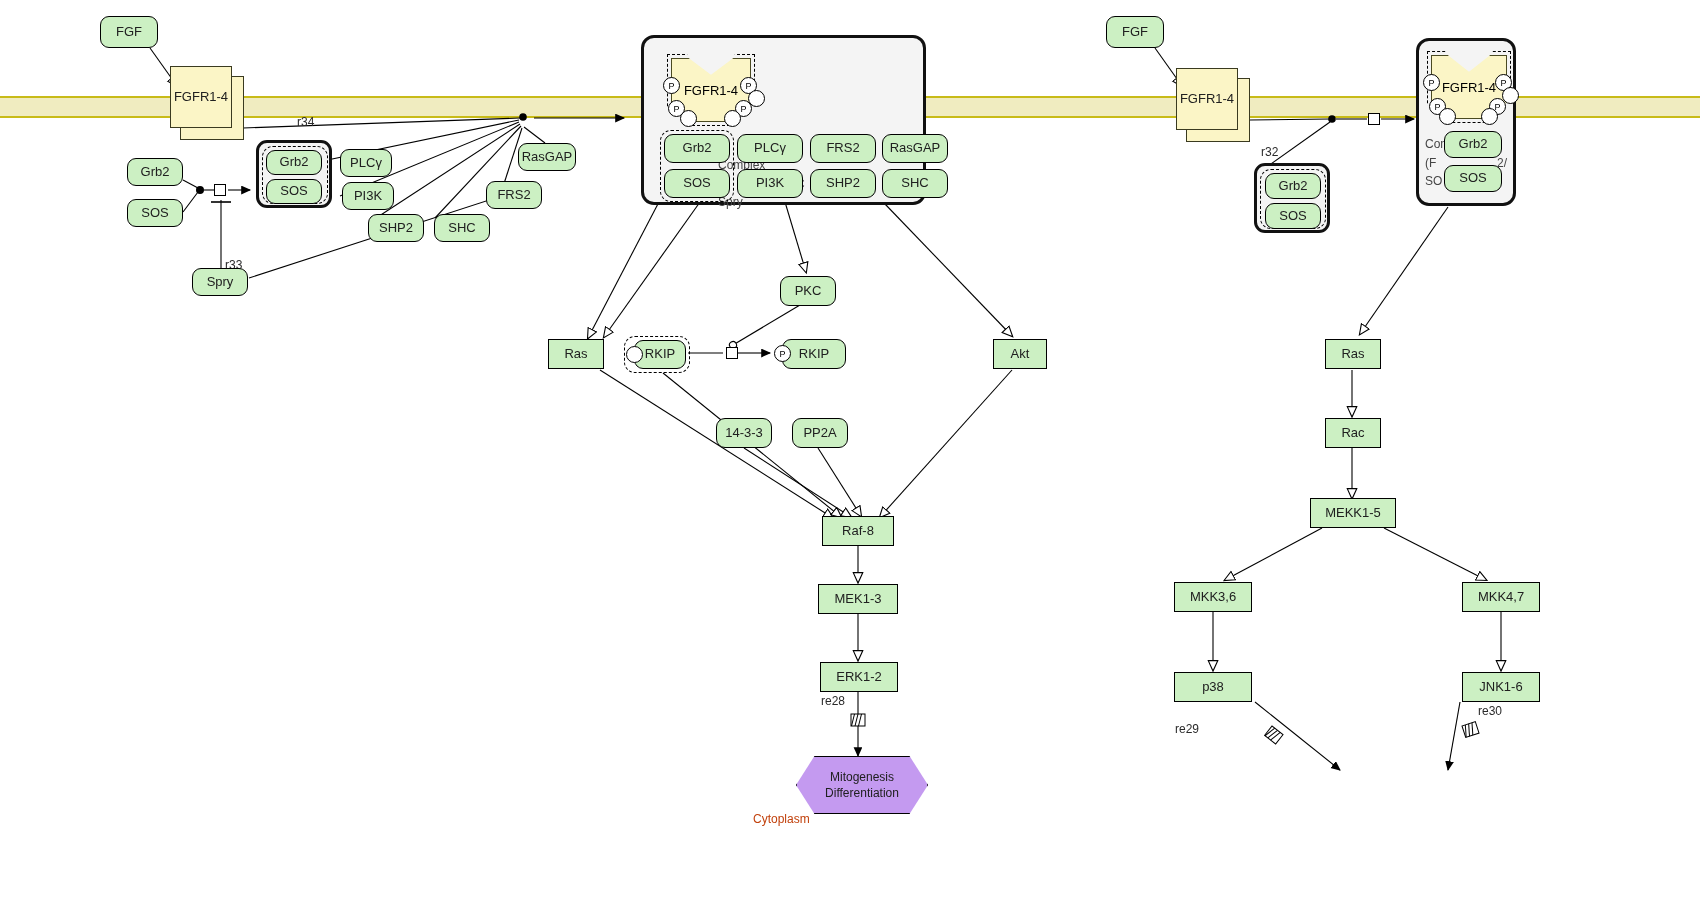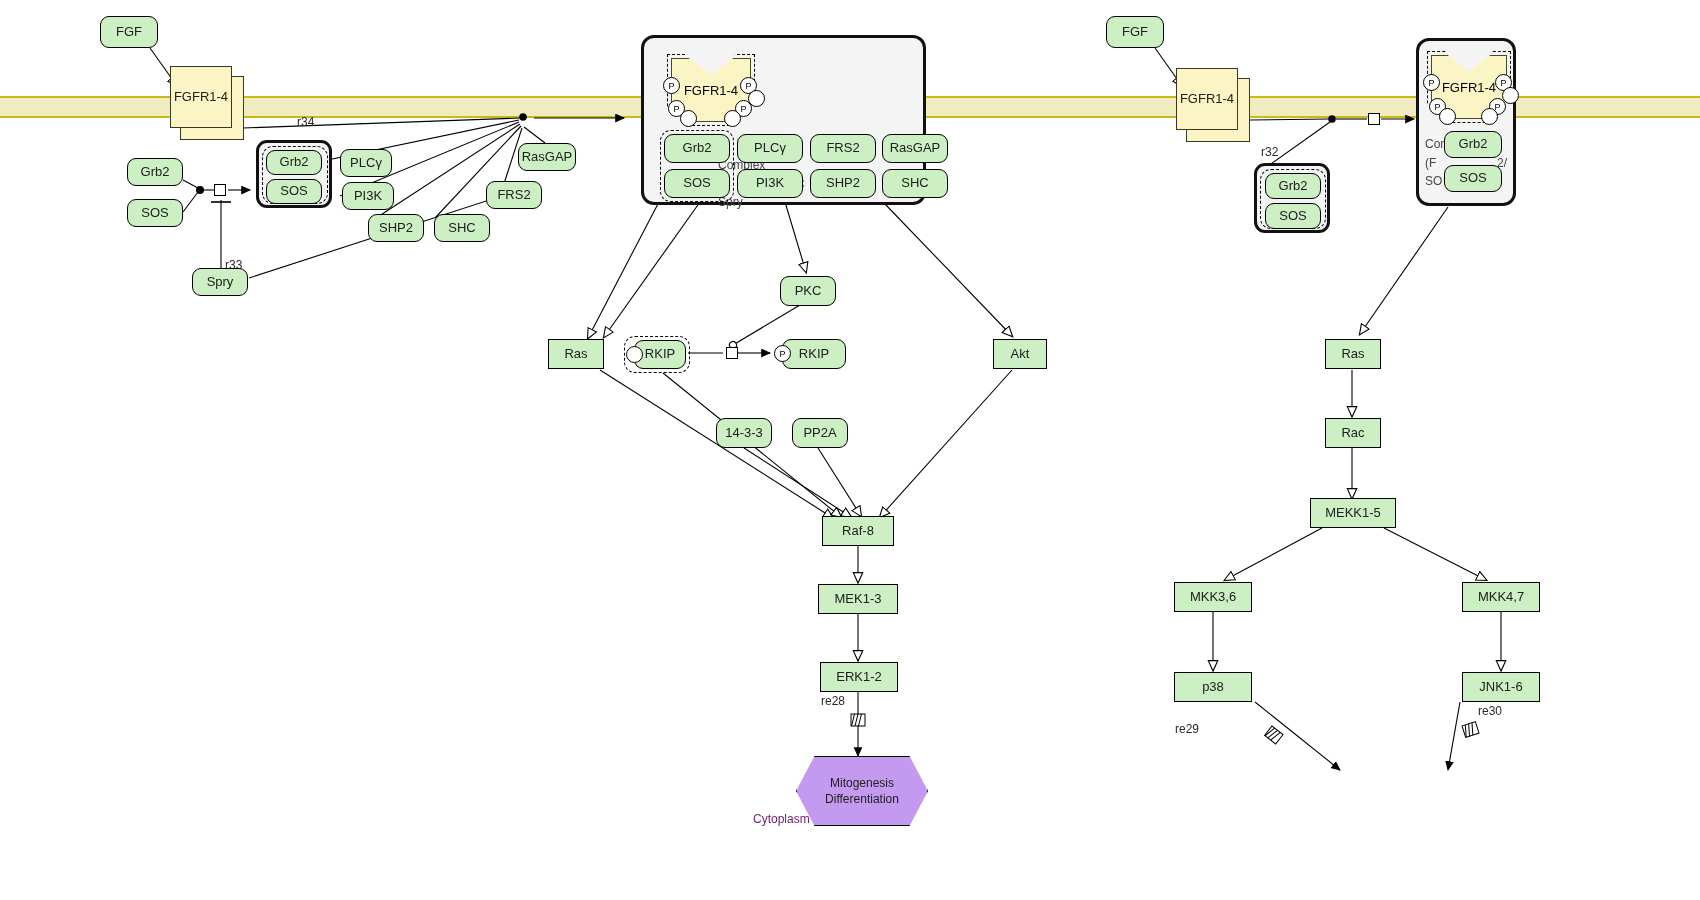--- a/index.html
+++ b/index.html
@@ -129,21 +129,21 @@
   }
   .receptor-dash {
     position: absolute;
     border: 1px dashed #000;
     box-sizing: border-box;
     clip-path: polygon(0% 0%, 22% 0%, 50% 26%, 78% 0%, 100% 0%, 100% 74%, 78% 100%, 50% 100%, 22% 100%, 0% 74%);
   }
   .cytoplasm-label {
     position: absolute;
     font-size: 12px;
-    color: #701a75;
+    color: #c2410c;
   }
 </style>
 </head>
 <body>
 
 <div id="canvas">
 
   <div class="membrane" style="top:96px;"></div>
 
   <svg id="edges" viewBox="0 0 1700 900">
@@ -414,21 +414,21 @@
     <span>Raf-8</span>
   </div>
   <div class="node prot rect" style="left:818px; top:584px; width:80px; height:30px;">
     <span>MEK1-3</span>
   </div>
   <div class="node prot rect" style="left:820px; top:662px; width:78px; height:30px;">
     <span>ERK1-2</span>
   </div>
   <div class="label-free" style="left:821px; top:694px;">re28</div>
 
-  <div class="node phenotype" style="left:796px; top:756px; width:132px; height:70px;">
+  <div class="node phenotype" style="left:796px; top:756px; width:132px; height:58px;">
     <span>Mitogenesis</span>
     <span>Differentiation</span>
   </div>
 
   <div class="cytoplasm-label" style="left:753px; top:812px;">Cytoplasm</div>
 
   <div class="node prot round" style="left:1106px; top:16px; width:58px; height:32px;">
     <span>FGF</span>
   </div>
 

